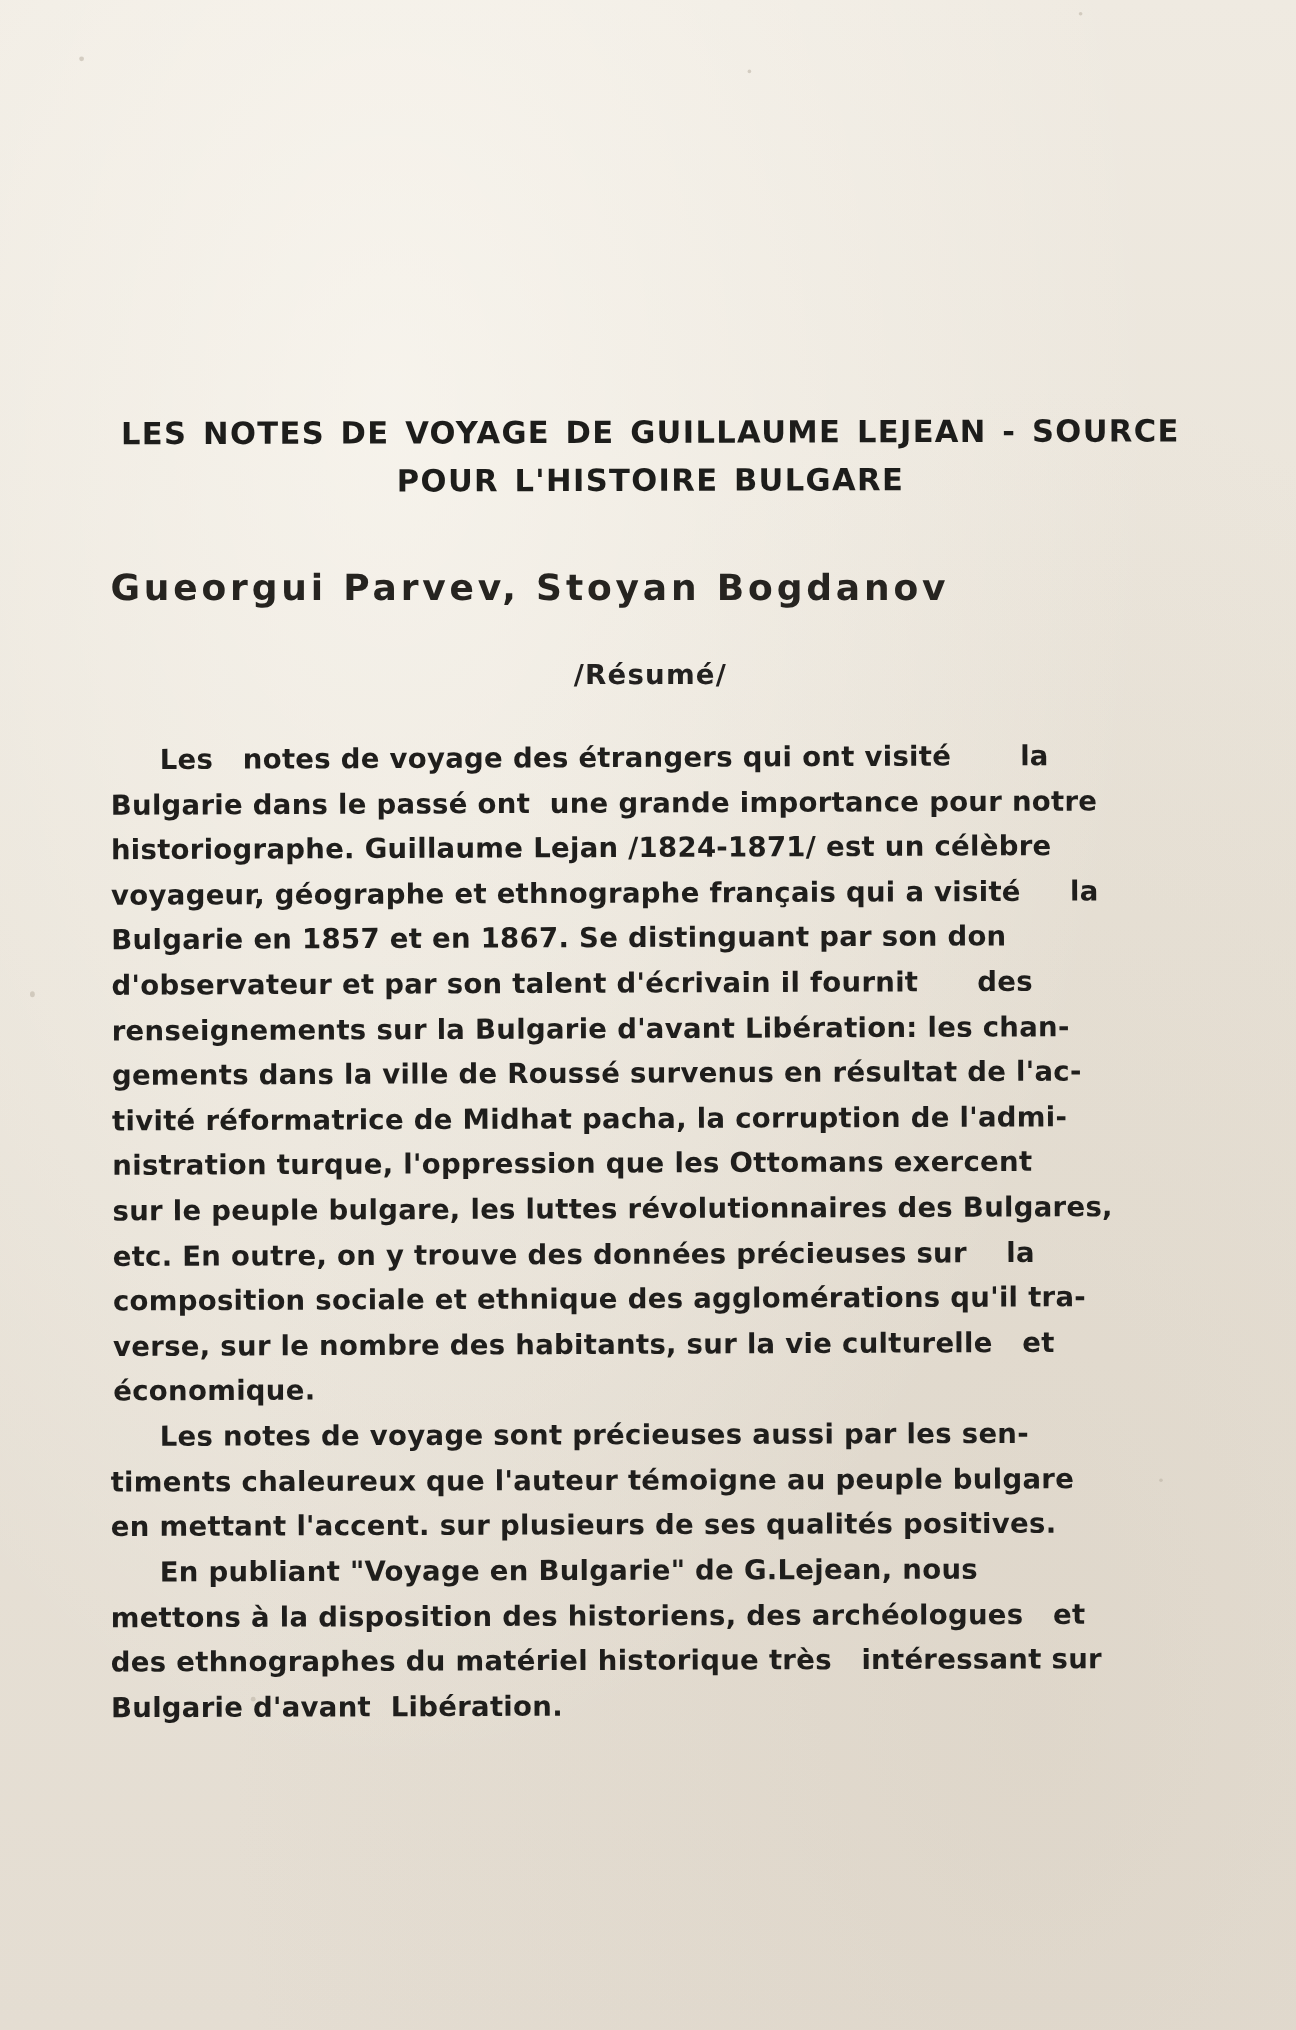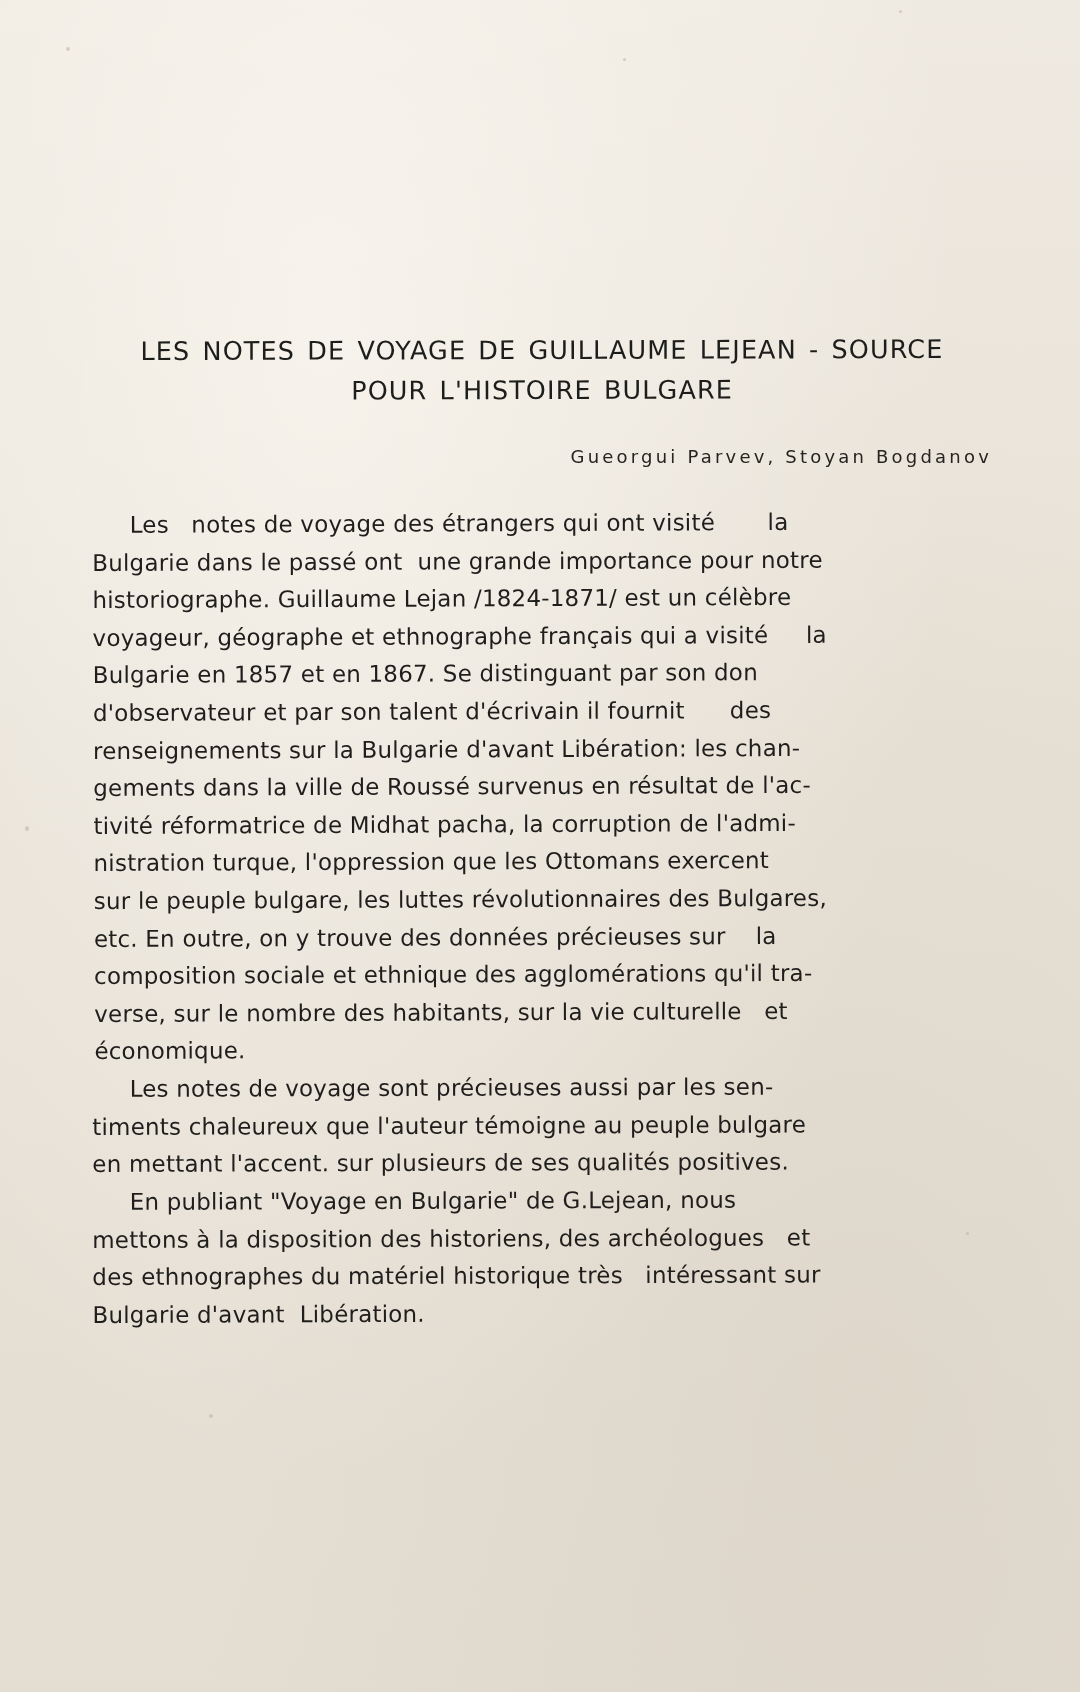--- a/index.html
+++ b/index.html
@@ -31,38 +31,39 @@
     opacity: 0.55;
   }
   .page {
     position: absolute;
     inset: 0;
     padding: 0;
   }
   .content {
     position: absolute;
     left: 92px;
-    top: 330px;
+    top: 341px;
     width: 900px;
+    font-weight: bold;
   }
   .title {
     text-align: center;
     font-size: 25.5px;
     letter-spacing: 1.1px;
     line-height: 40px;
     color: #1d1d1b;
     word-spacing: 3px;
   }
   .title .line2 {
     display: block;
   }
   .authors {
-    text-align: right;
-    margin-top: 36px;
-    font-size: 18px;
+    text-align: left;
+    margin-top: 52px;
+    font-size: 30px;
     letter-spacing: 3.2px;
     color: #262420;
   }
   .resume {
     text-align: center;
     margin-top: 42px;
     font-size: 23px;
     letter-spacing: 1px;
     color: #232120;
   }
@@ -105,20 +106,23 @@
       <div class="title">
         <span>LES NOTES DE VOYAGE DE GUILLAUME LEJEAN - SOURCE</span>
         <span class="line2">POUR L'HISTOIRE BULGARE</span>
       </div>
     </div>
 
     <div class="authors">
       <span>Gueorgui Parvev, Stoyan Bogdanov</span>
     </div>
 
+    <div class="resume">
+      <span>/Résumé/</span>
+    </div>
 
     <div class="body-text">
       <p class="indent">     Les   notes de voyage des étrangers qui ont visité       la
 Bulgarie dans le passé ont  une grande importance pour notre
 historiographe. Guillaume Lejan /1824-1871/ est un célèbre
 voyageur, géographe et ethnographe français qui a visité     la
 Bulgarie en 1857 et en 1867. Se distinguant par son don
 d'observateur et par son talent d'écrivain il fournit      des
 renseignements sur la Bulgarie d'avant Libération: les chan-
 gements dans la ville de Roussé survenus en résultat de l'ac-

